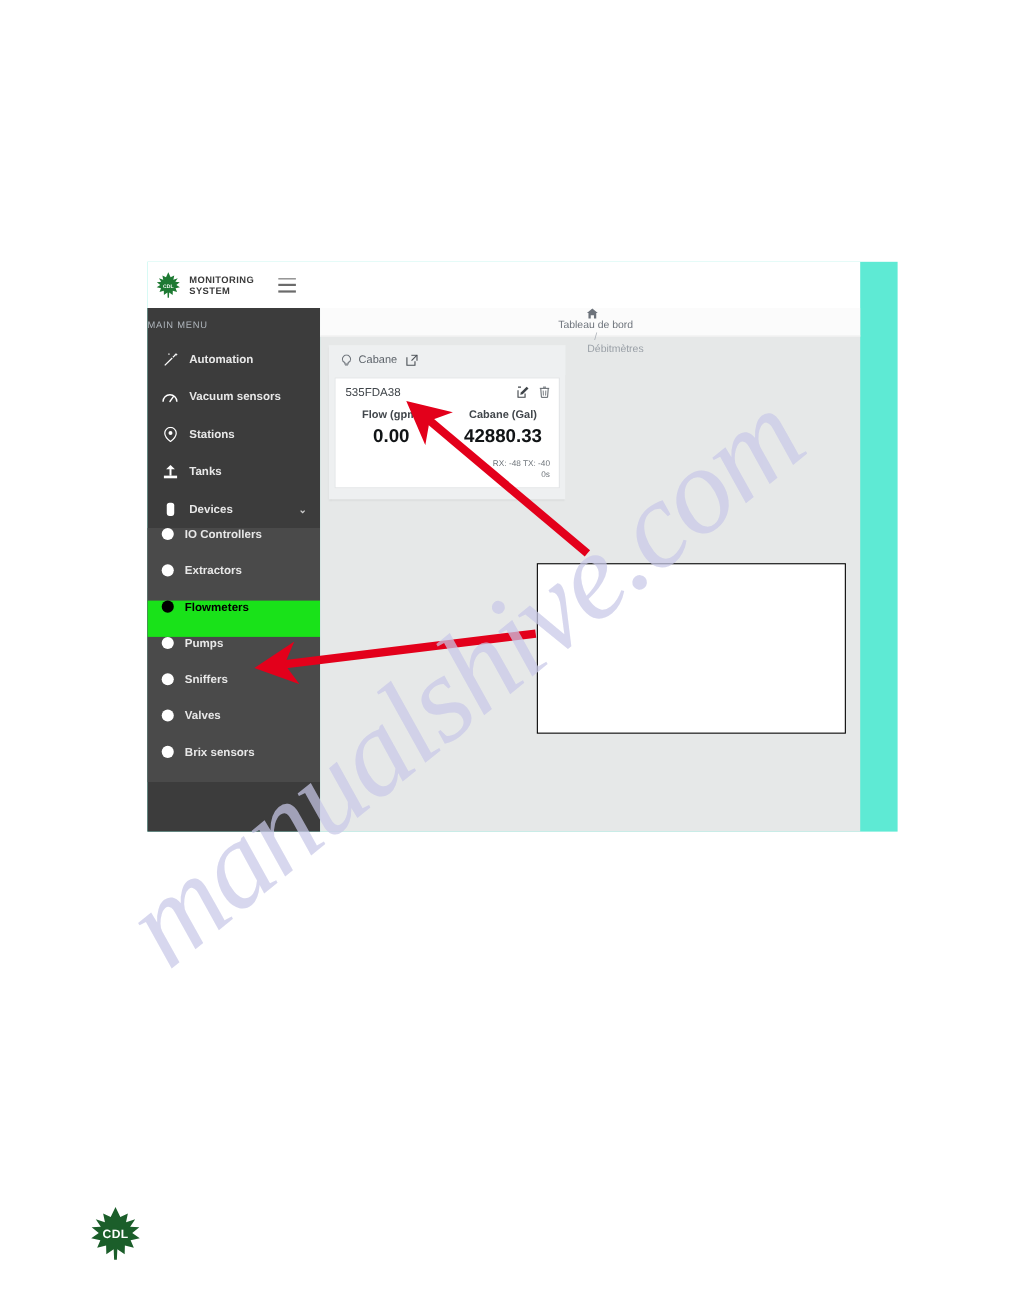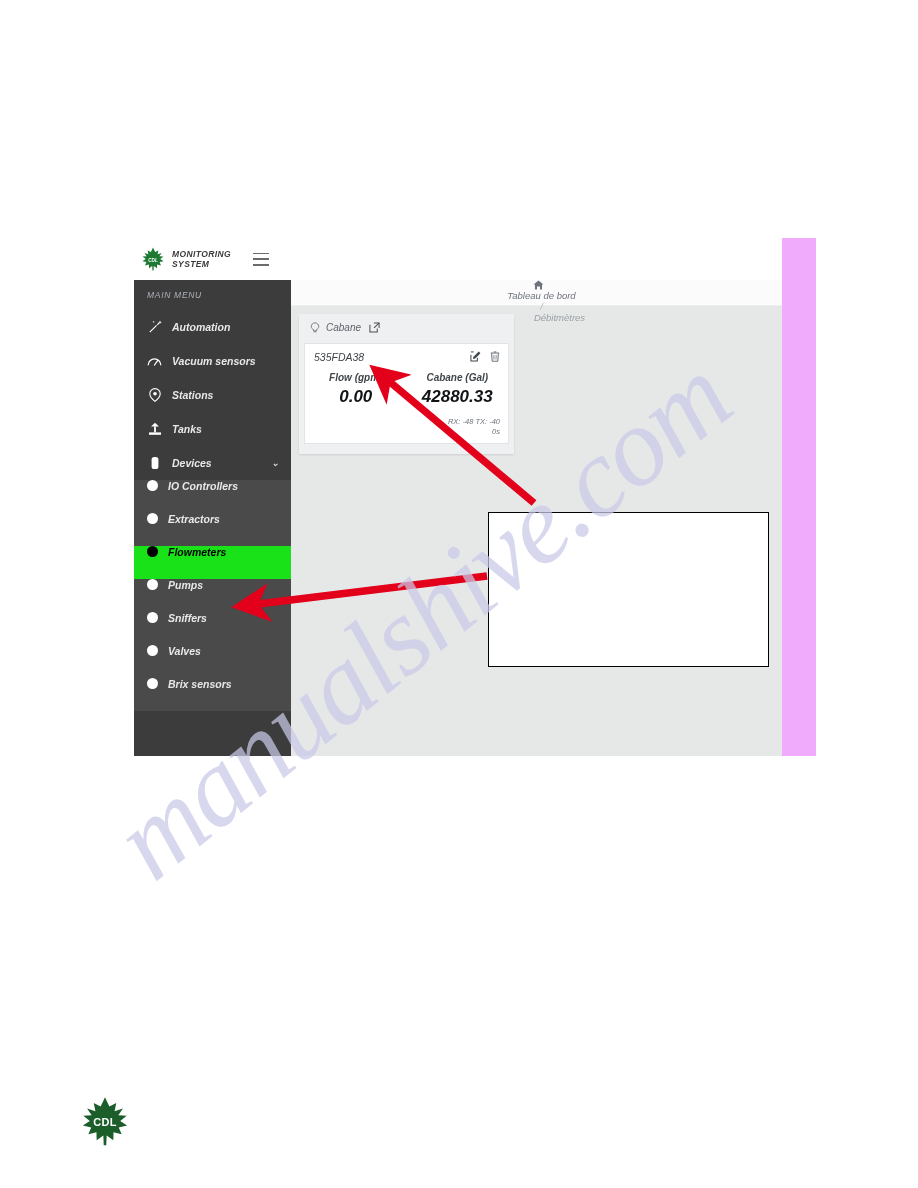--- a/index.html
+++ b/index.html
@@ -40,23 +40,22 @@
     letter-spacing: -2px;
   }
 
   
   #app {
     position: absolute;
     left: 134px;
     top: 238px;
     width: 682px;
     height: 518px;
-    background: #f0abfc;
+    background: #5eead4;
     z-index: 10;
-    font-style: italic;
   }
 
   
   #topbar {
     position: absolute;
     left: 0; top: 0;
     width: 648px;
     height: 42px;
     background: #ffffff;
     display: flex;
@@ -125,21 +124,20 @@
     display: flex;
     align-items: center;
     justify-content: center;
     flex: 0 0 15px;
   }
   .nav-item .ico svg { display:block; }
   .section-label {
     height: 30px;
     display: flex;
     align-items: center;
-    padding-left: 13px;
     color: #aeb4bb;
     font-size: 8.5px;
     letter-spacing: 0.7px;
   }
   .sub-group {
     background: #4a4a4a;
   }
   .sub-item {
     height: 33px;
     display: flex;

